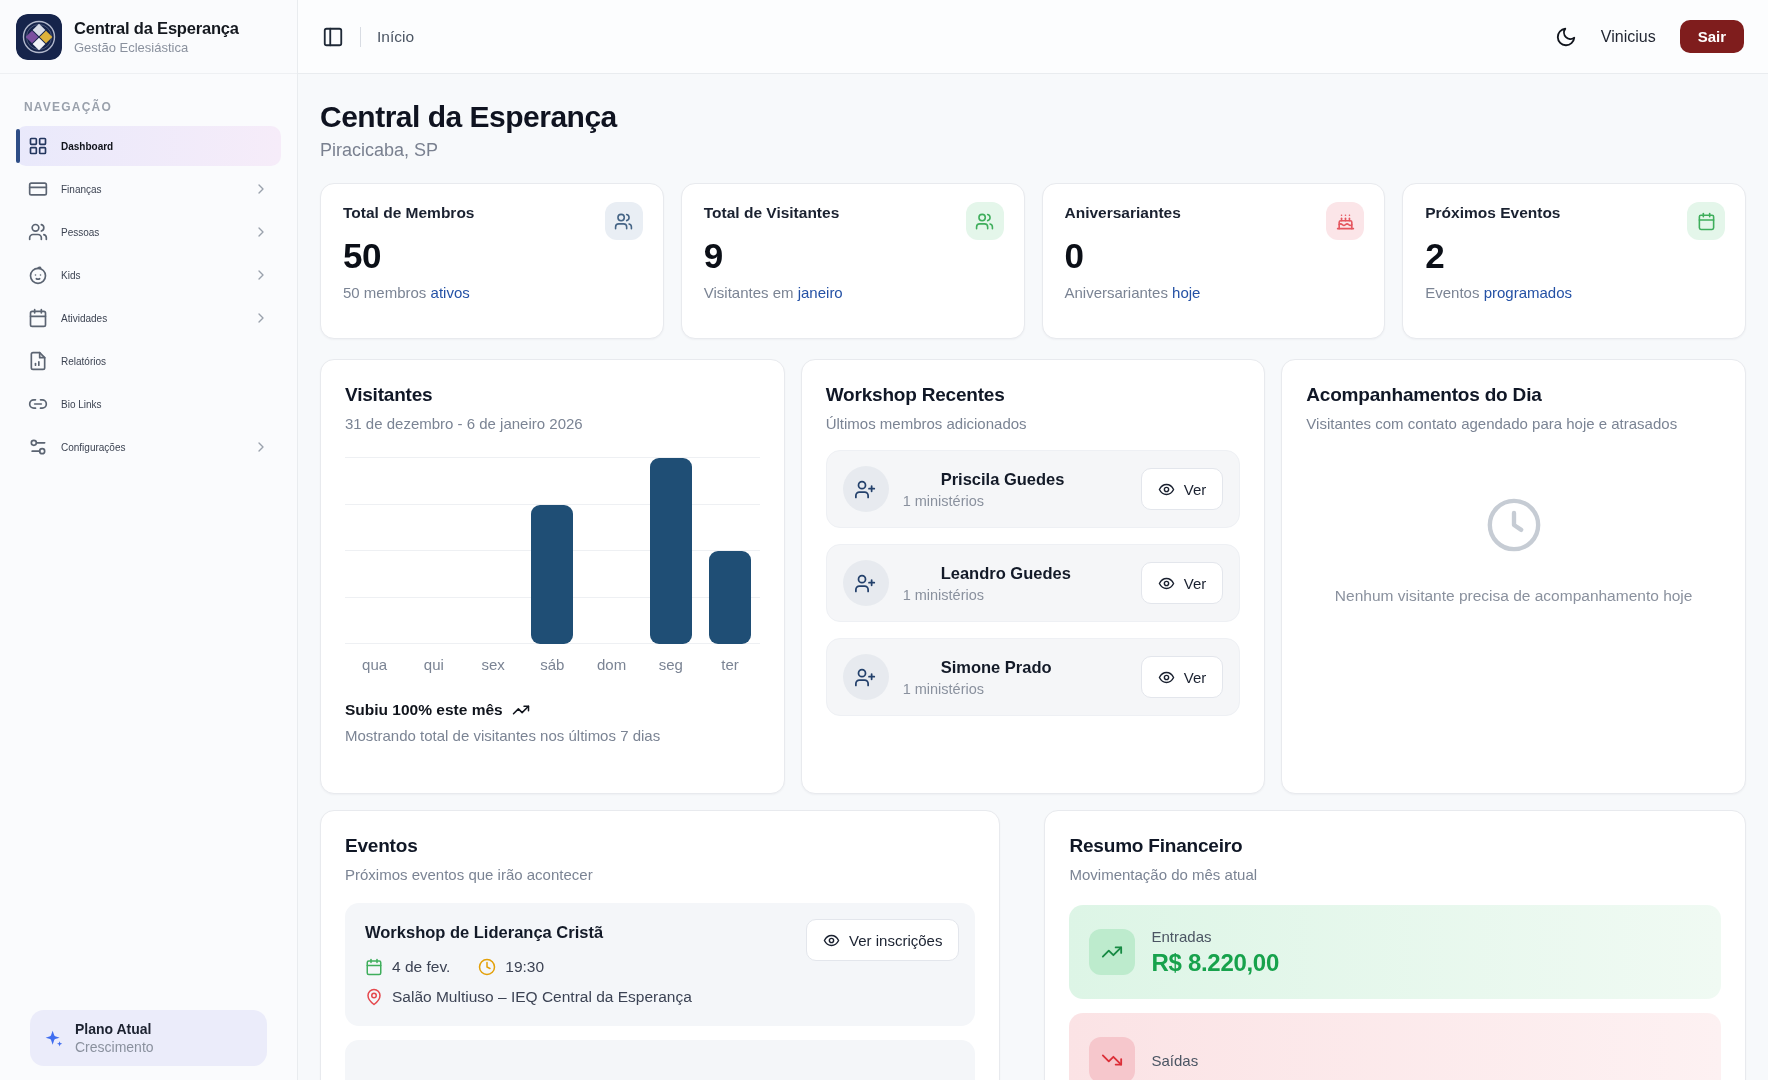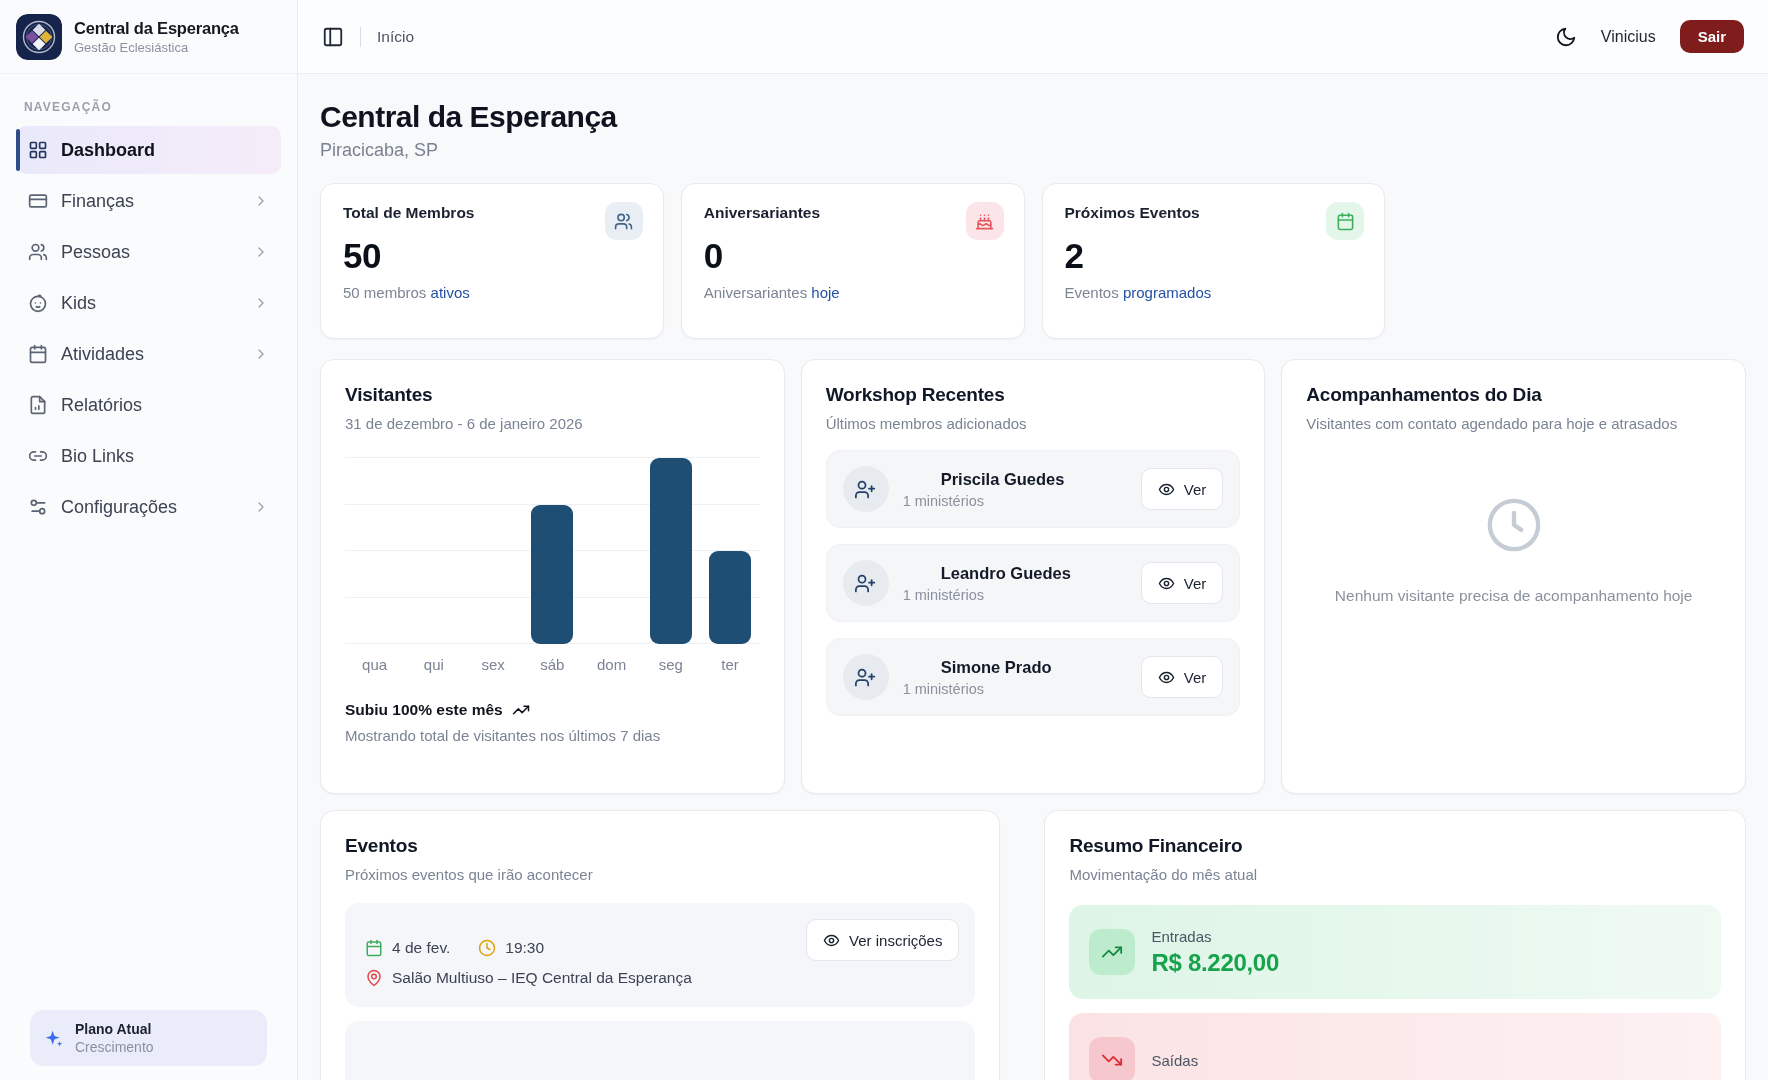--- a/index.html
+++ b/index.html
@@ -14,22 +14,22 @@
   .sidebar { width:298px; min-width:298px; height:100%; background:#fafbfd;
     border-right:1px solid #e9ecef; display:flex; flex-direction:column; }
   .side-header { height:74px; display:flex; align-items:center; gap:12px;
     padding:0 16px; border-bottom:1px solid #eef0f3; }
   .logo { width:46px; height:46px; border-radius:12px; overflow:hidden; flex:none; }
   .brand-name { font-size:16.5px; font-weight:700; color:#14181f; letter-spacing:-0.2px; }
   .brand-sub { font-size:13px; color:#8a919e; margin-top:2px; }
   .side-nav { padding:18px 16px 0; flex:1; display:flex; flex-direction:column; }
   .nav-label { font-size:12px; font-weight:700; letter-spacing:1.2px; color:#9aa1ac;
     margin:8px 8px 12px; }
-  .nav-item { height:48px; border-radius:10px; display:flex; align-items:center;
-    gap:13px; padding:0 12px; font-size:18px; color:#3c4352; font-weight:500;
+  .nav-item { height:40px; border-radius:10px; display:flex; align-items:center;
+    gap:13px; padding:0 12px; font-size:10px; color:#3c4352; font-weight:500;
     margin-bottom:3px; position:relative; cursor:pointer; }
   .nav-item .nico { color:#5b6472; width:20px; height:20px; }
   .nav-item .chev { margin-left:auto; color:#9aa1ac; width:16px; height:16px; }
   .nav-item.active { background:linear-gradient(90deg,#e9e9fb 0%,#f6ecf9 100%);
     color:#10131a; font-weight:700; }
   .nav-item.active .nico { color:#23365e; }
   .nav-item.active::before { content:""; position:absolute; left:0; top:3px; bottom:3px;
     width:4px; border-radius:4px; background:#2e4d86; }
   .plan-card { margin:auto 14px 14px; background:#ebecfa; border-radius:14px;
     padding:11px 13px; display:flex; align-items:center; gap:11px; cursor:pointer; }
@@ -302,20 +302,33 @@
               <path d="M16 21v-2a4 4 0 0 0-4-4H6a4 4 0 0 0-4 4v2"></path>
               <circle cx="9" cy="7" r="4"></circle>
               <path d="M22 21v-2a4 4 0 0 0-3-3.87"></path>
               <path d="M16 3.13a4 4 0 0 1 0 7.75"></path>
             </svg>
         </div>
         <div class="stat-value">50</div>
         <div class="stat-desc"><span>50 membros </span><span class="accent">ativos</span></div>
       </div>
 
+      <div class="stat-card">
+        <div class="stat-label">Total de Visitantes</div>
+        <div class="stat-badge b-green">
+          <svg viewBox="0 0 24 24" fill="none" stroke="currentColor" stroke-width="2" stroke-linecap="round" stroke-linejoin="round">
+              <path d="M16 21v-2a4 4 0 0 0-4-4H6a4 4 0 0 0-4 4v2"></path>
+              <circle cx="9" cy="7" r="4"></circle>
+              <path d="M22 21v-2a4 4 0 0 0-3-3.87"></path>
+              <path d="M16 3.13a4 4 0 0 1 0 7.75"></path>
+            </svg>
+        </div>
+        <div class="stat-value">9</div>
+        <div class="stat-desc"><span>Visitantes em </span><span class="accent">janeiro</span></div>
+      </div>
 
       <div class="stat-card">
         <div class="stat-label">Aniversariantes</div>
         <div class="stat-badge b-red">
           <svg viewBox="0 0 24 24" fill="none" stroke="currentColor" stroke-width="2" stroke-linecap="round" stroke-linejoin="round">
               <path d="M20 21v-8a2 2 0 0 0-2-2H6a2 2 0 0 0-2 2v8"></path>
               <path d="M4 16s.5-1 2-1 2.5 2 4 2 2.5-2 4-2 2.5 2 4 2 2-1 2-1"></path>
               <path d="M2 21h20"></path>
               <path d="M7 8v3"></path>
               <path d="M12 8v3"></path>
@@ -472,20 +485,21 @@
         </div>
       </div>
     </div>
 
     <div class="row3">
       <div class="card">
         <div class="card-title">Eventos</div>
         <div class="card-sub">Próximos eventos que irão acontecer</div>
 
         <div class="event-item">
+          <div class="event-name">Workshop de Liderança Cristã</div>
           <button class="ver-btn event-btn">
             <svg viewBox="0 0 24 24" fill="none" stroke="currentColor" stroke-width="2" stroke-linecap="round" stroke-linejoin="round">
                 <path d="M2 12s3.5-7 10-7 10 7 10 7-3.5 7-10 7-10-7-10-7z"></path>
                 <circle cx="12" cy="12" r="3"></circle>
               </svg>
             <span>Ver inscrições</span>
           </button>
           <div class="event-meta">
             <svg class="ico-green" viewBox="0 0 24 24" fill="none" stroke="currentColor" stroke-width="2" stroke-linecap="round" stroke-linejoin="round">
                 <rect x="3" y="4" width="18" height="18" rx="2"></rect>

